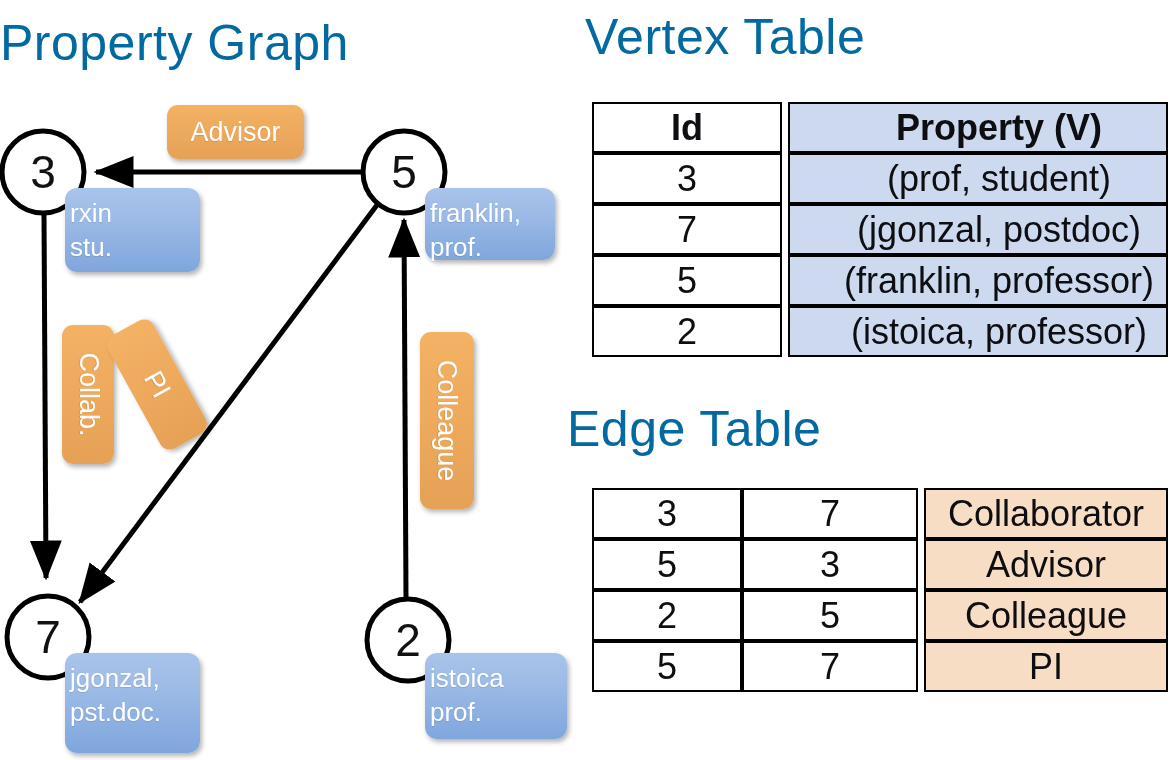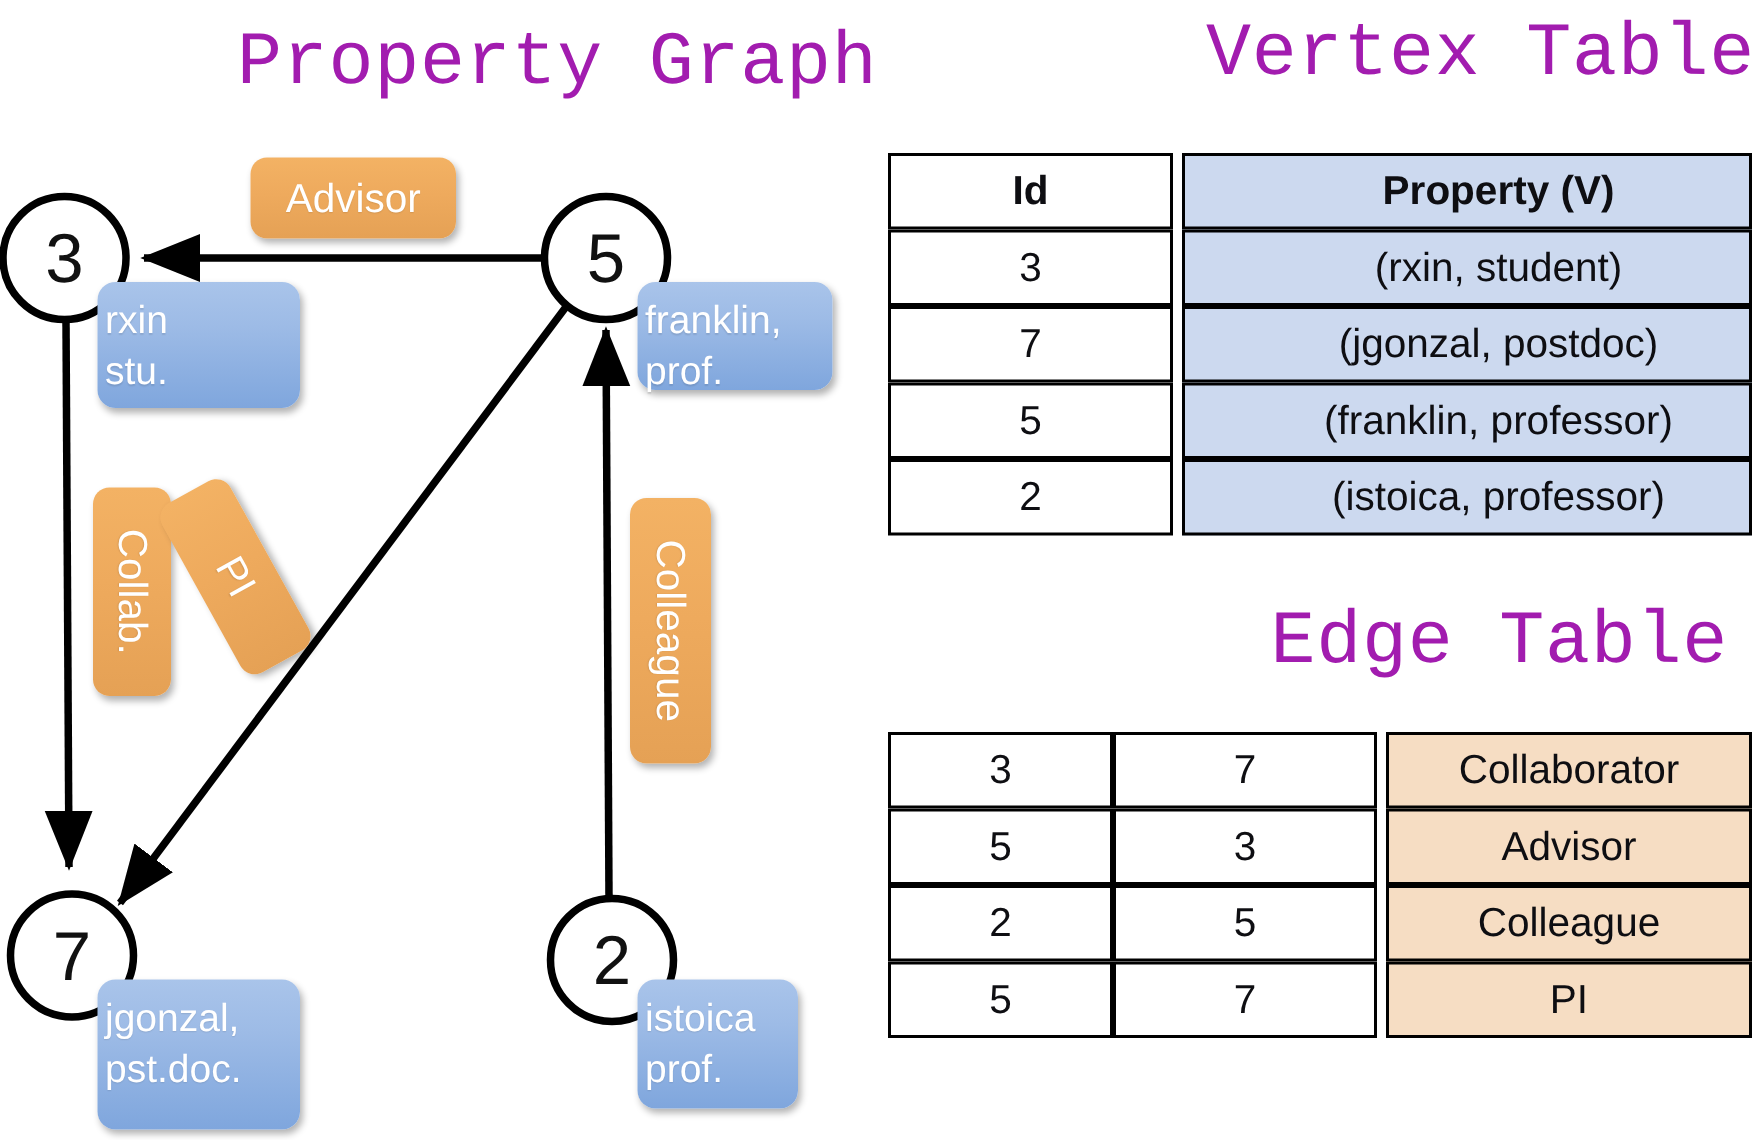--- a/index.html
+++ b/index.html
@@ -12,27 +12,27 @@
     height: 760px;
     position: relative;
     overflow: hidden;
     font-family: "Liberation Sans", sans-serif;
     color: #000000;
   }
 
   
   .panel-title {
     position: absolute;
-    font-family: Liberation Mono, monospace;
+    font-family: Liberation Sans, sans-serif;
     font-weight: 300;
     font-size: 50px;
     letter-spacing: 0.5px;
-    color: #a21caf;
+    color: #0369a1;
     white-space: nowrap;
-    text-align: right;
+    text-align: left;
   }
   #title-property-graph { left: 0px;   top: 14px;  width: 585px; }
   #title-vertex-table   { left: 585px; top: 8px;   width: 585px; }
   #title-edge-table     { left: 567px; top: 400px; width: 585px; }
 
   
   #graph-panel {
     position: absolute;
     left: 0; top: 0;
     width: 585px; height: 760px;
@@ -90,21 +90,21 @@
 
   
   .data-table {
     position: absolute;
     border-collapse: separate;
     border-spacing: 0;
     table-layout: fixed;
   }
   .data-table td {
     border: 2px solid #000000;
-    font-size: 27px;
+    font-size: 36px;
     font-weight: 300;
     text-align: center;
     padding: 0;
     color: #0e0e12;
     background: #ffffff;
     height: 47px;
   }
   .data-table td.hdr { font-weight: 700; }
   .data-table td.spacer-col {
     border: none;
@@ -162,21 +162,21 @@
   <div class="prop-box" style="left:425px; top:188px; width:130px; height:72px;">
     <span class="line">franklin,</span>
     <span class="line">prof.</span>
   </div>
 
   <div class="prop-box" style="left:65px; top:653px; width:135px; height:100px;">
     <span class="line">jgonzal,</span>
     <span class="line">pst.doc.</span>
   </div>
 
-  <div class="prop-box" style="left:425px; top:653px; width:107px; height:86px;">
+  <div class="prop-box" style="left:425px; top:653px; width:142px; height:86px;">
     <span class="line">istoica</span>
     <span class="line">prof.</span>
   </div>
 
   <div class="edge-box" style="left:167px; top:105px; width:137px; height:54px;">
     <span>Advisor</span>
   </div>
 
   <div class="edge-box vert-cw" style="left:62px; top:325px; width:52px; height:139px;">
     <span>Collab.</span>
@@ -201,21 +201,21 @@
   </colgroup>
   <tbody>
     <tr>
       <td class="hdr">Id</td>
       <td class="spacer-col"></td>
       <td class="hdr prop">Property (V)</td>
     </tr>
     <tr>
       <td>3</td>
       <td class="spacer-col"></td>
-      <td class="prop">(rxin, student)</td>
+      <td class="prop">(prof, student)</td>
     </tr>
     <tr>
       <td>7</td>
       <td class="spacer-col"></td>
       <td class="prop">(jgonzal, postdoc)</td>
     </tr>
     <tr>
       <td>5</td>
       <td class="spacer-col"></td>
       <td class="prop">(franklin, professor)</td>

